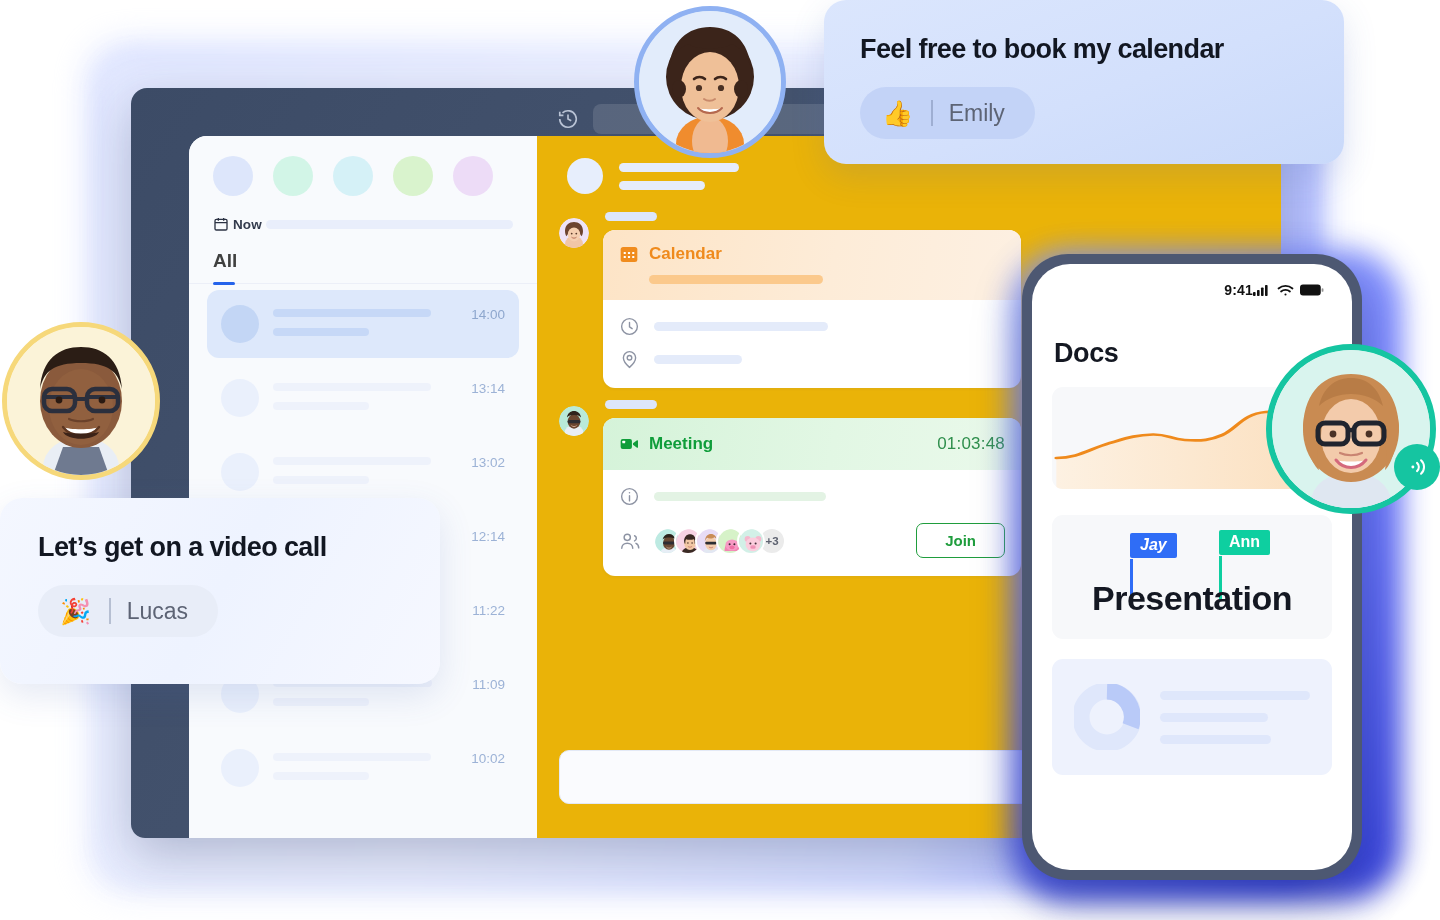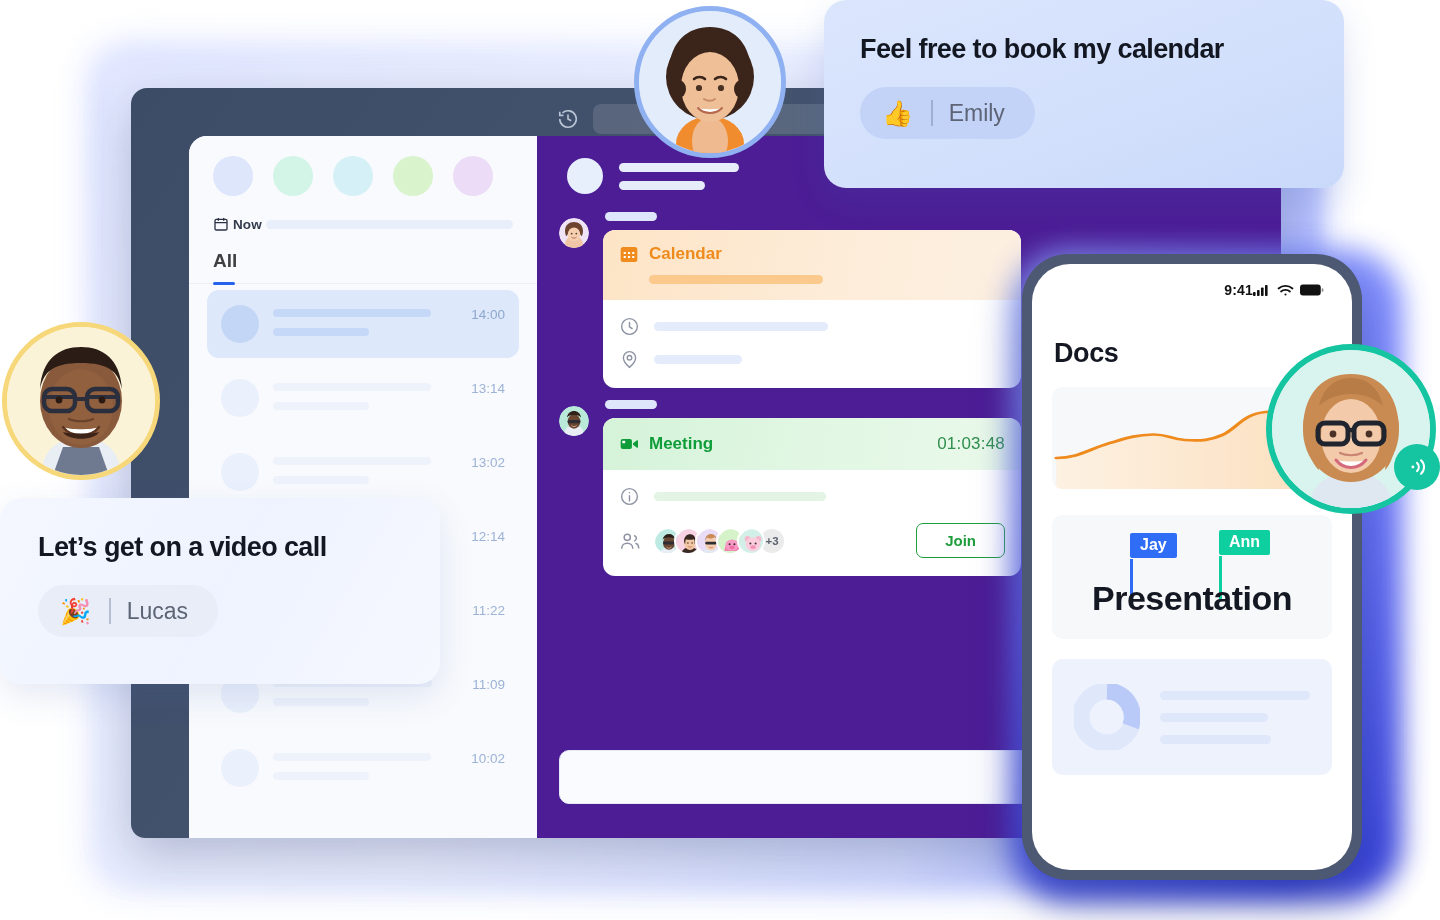--- a/index.html
+++ b/index.html
@@ -76,21 +76,21 @@
   .conv.active .conv-av { background:#c3d6f5; }
   .conv-lines { flex:1; padding-top:4px; }
   .cl { height:8px; border-radius:5px; background:#eef2fb; }
   .conv.active .cl { background:#c6d8f7; }
   .cl1 { width:86%; }
   .cl2 { width:52%; margin-top:11px; }
   .conv-time { font-size:13.5px; color:#9cb2d6; padding-top:2px; white-space:nowrap; }
   .conv.active .conv-time { color:#8ea7ce; }
 
   
-  .chatpanel { flex:1; background:#4c1d95; position:relative; padding:18px 24px 0 22px; }
+  .chatpanel { flex:1; background:#eab308; position:relative; padding:18px 24px 0 22px; }
   .chat-head { display:flex; align-items:center; gap:16px; padding:4px 0 18px 8px; }
   .chat-head .av { width:36px; height:36px; border-radius:50%; background:#e7eefc; }
   .chat-head .ln { height:9px; border-radius:5px; background:#e6ecfa; }
   .ln-a { width:120px; } .ln-b { width:86px; margin-top:9px; }
 
   .msg { display:flex; gap:14px; margin-bottom:10px; }
   .msg-av { width:30px; height:30px; border-radius:50%; flex:0 0 30px; overflow:hidden; margin-top:6px; }
   .msg-body { flex:1; max-width:418px; }
   .msg-stub { width:52px; height:9px; border-radius:5px; background:#dde6fa; margin:0 0 9px 2px; }
 
@@ -142,41 +142,41 @@
   .phone-screen { width:100%; height:100%; background:#fff; border-radius:38px; overflow:hidden; padding:16px 20px 0; position:relative; }
   .statusbar { display:flex; align-items:center; justify-content:flex-end; padding:2px 8px 0; }
   .stime { font-size:14px; font-weight:700; color:#111; letter-spacing:.2px; }
   .sicons { display:flex; align-items:center; gap:6px; color:#111; }
   .docs-title { font-size:27px; font-weight:700; color:#141822; letter-spacing:-.4px; margin:40px 0 0 2px; }
   .chartcard { margin-top:18px; height:102px; border-radius:11px; overflow:hidden; background:#f7f8fa; position:relative; }
   .prescard { margin-top:26px; height:124px; border-radius:11px; background:#f7f8fa; position:relative; }
   .pres-word { position:absolute; left:50%; top:64px; transform:translateX(-50%); font-size:34px; font-weight:700; color:#141822; letter-spacing:-.5px; white-space:nowrap; }
   .cursor { position:absolute; width:3px; background:#2563eb; }
   .flag { position:absolute; font-size:16px; font-weight:700; color:#fff; padding:3px 10px 4px; border-radius:2px; }
-  .flag-jay { background:#2f6df6; }
+  .flag-jay { background:#2f6df6;font-style:italic; }
   .flag-ann { background:#0ecfa0; }
   .donutcard { margin-top:20px; height:116px; border-radius:11px; background:#eef2fd; display:flex; align-items:center; gap:20px; padding:0 22px; }
   .dlines { flex:1; }
   .dl { height:9px; border-radius:5px; background:#dfe7fb; }
   .dl1 { width:100%; } .dl2 { width:72%; margin-top:13px; } .dl3 { width:74%; margin-top:13px; }
 
   
   .bubble-av { position:absolute; border-radius:50%; overflow:hidden; }
   .av-emily { left:634px; top:6px; width:152px; height:152px; border:5px solid #8fb1f2; background:#d9e6fb; }
   .av-lucas { left:2px; top:322px; width:158px; height:158px; border:5px solid #f6d87a; background:#fdf4d7; }
   .av-ann   { left:1266px; top:344px; width:170px; height:170px; border:6px solid #15c5a1; background:#d8f5ee; }
   .speak-badge {
     position:absolute; left:1394px; top:444px; width:46px; height:46px; border-radius:50%;
     background:#15c5a1; display:flex; align-items:center; justify-content:center; color:#fff;
   }
 
   
   .quote { position:absolute; border-radius:22px; padding:34px 36px; }
   .quote-emily {
-    left:824px; top:0; width:520px; height:188px;
+    left:824px; top:0; width:520px; height:164px;
     background:linear-gradient(160deg,#dbe6fd 0%,#d3e0fc 55%,#c9d9fa 100%);
     box-shadow:0 12px 34px rgba(70,100,180,.16);
   }
   .quote-lucas {
     left:0; top:498px; width:440px; height:186px;
     background:linear-gradient(120deg,#f4f7ff 0%,#eef3ff 50%,#f6f8ff 100%);
     box-shadow:0 12px 34px rgba(70,100,180,.14);
     padding-left:38px;
   }
   .quote-title { font-size:27px; font-weight:700; color:#121722; letter-spacing:-.6px; }

